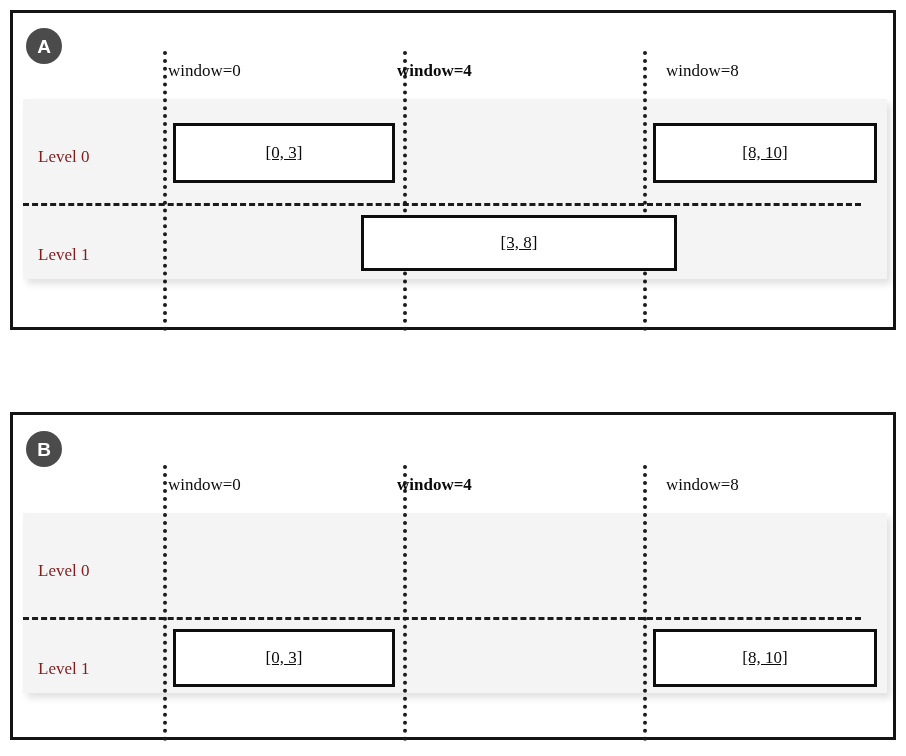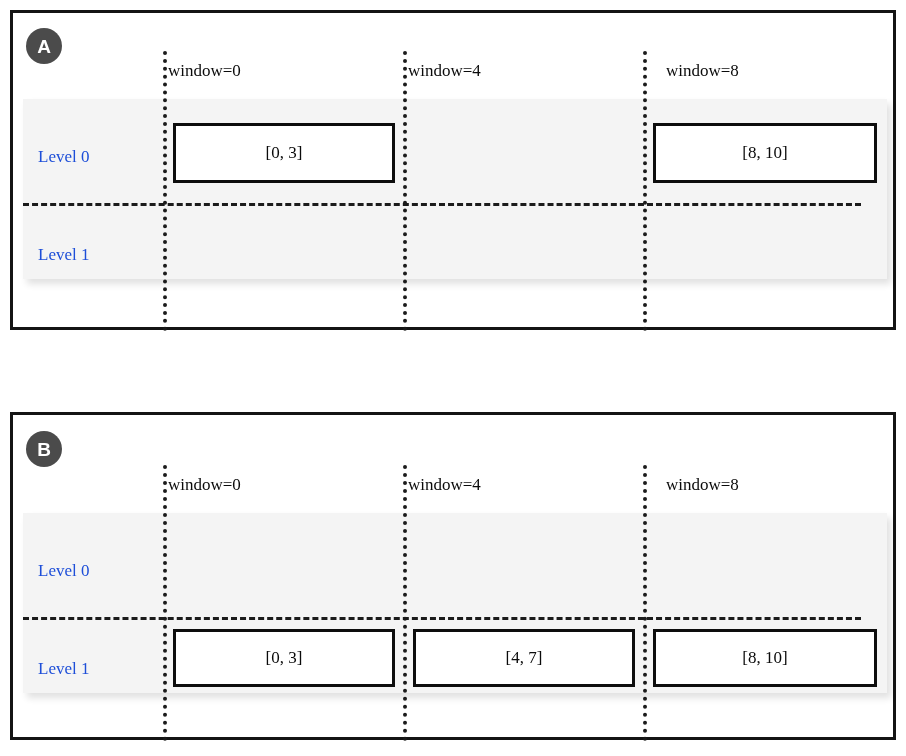--- a/index.html
+++ b/index.html
@@ -86,48 +86,49 @@
   .window-label {
     position: absolute;
     font-size: 17px;
     color: #0b0b0b;
     text-align: left;
     white-space: nowrap;
   }
   #panel-a .window-label { top: 48px; }
   #panel-b .window-label { top: 60px; }
   .window-label.w0 { left: 155px; width: 240px; }
-  .window-label.w1 { left: 395px; width: 240px; }
+  .window-label.w1 { left: 384px; width: 240px; font-weight: bold; }
   .window-label.w2 { left: 653px; width: 240px; }
 
   
   .level-label {
     position: absolute;
     left: 25px;
     width: 120px;
     font-size: 17px;
-    color: #1d4ed8;
+    color: #7f1d1d;
     white-space: nowrap;
   }
   #panel-a .level-label.lv0 { top: 134px; }
   #panel-a .level-label.lv1 { top: 232px; }
   #panel-b .level-label.lv0 { top: 146px; }
   #panel-b .level-label.lv1 { top: 244px; }
 
   
   .interval-box {
     position: absolute;
     border: 3px solid #0d0d0d;
     background: #ffffff;
     box-sizing: border-box;
     display: flex;
     align-items: center;
     justify-content: center;
     font-size: 17px;
     color: #0b0b0b;
+    text-decoration: underline;
   }
 
   
   #a-box-0-3   { left: 160px; top: 110px; width: 222px; height: 60px; }
   #a-box-8-10  { left: 640px; top: 110px; width: 224px; height: 60px; }
   #a-box-3-8   { left: 348px; top: 202px; width: 316px; height: 56px; }
 
   
   #b-box-0-3   { left: 160px; top: 214px; width: 222px; height: 58px; }
   #b-box-4-7   { left: 400px; top: 214px; width: 222px; height: 58px; }
@@ -176,20 +177,21 @@
 
     <div class="window-label w0">window=0</div>
     <div class="window-label w1">window=4</div>
     <div class="window-label w2">window=8</div>
 
     <div class="level-label lv0">Level 0</div>
     <div class="level-label lv1">Level 1</div>
 
     <div class="interval-box" id="a-box-0-3">[0, 3]</div>
     <div class="interval-box" id="a-box-8-10">[8, 10]</div>
+    <div class="interval-box" id="a-box-3-8">[3, 8]</div>
 
   </div>
 
   <div id="transition">
 
     <svg id="compaction-arrow" viewBox="0 0 56 62">
       <polygon points="17,0 39,0 39,30 56,30 28,62 0,30 17,30" fill="#9a9a9a"></polygon>
     </svg>
 
     <div id="compaction-caption">Strict window compaction, window = 4</div>
@@ -209,18 +211,17 @@
     <div class="window-divider d2"></div>
 
     <div class="window-label w0">window=0</div>
     <div class="window-label w1">window=4</div>
     <div class="window-label w2">window=8</div>
 
     <div class="level-label lv0">Level 0</div>
     <div class="level-label lv1">Level 1</div>
 
     <div class="interval-box" id="b-box-0-3">[0, 3]</div>
-    <div class="interval-box" id="b-box-4-7">[4, 7]</div>
     <div class="interval-box" id="b-box-8-10">[8, 10]</div>
 
   </div>
 
 </div>
 
 </body></html>

